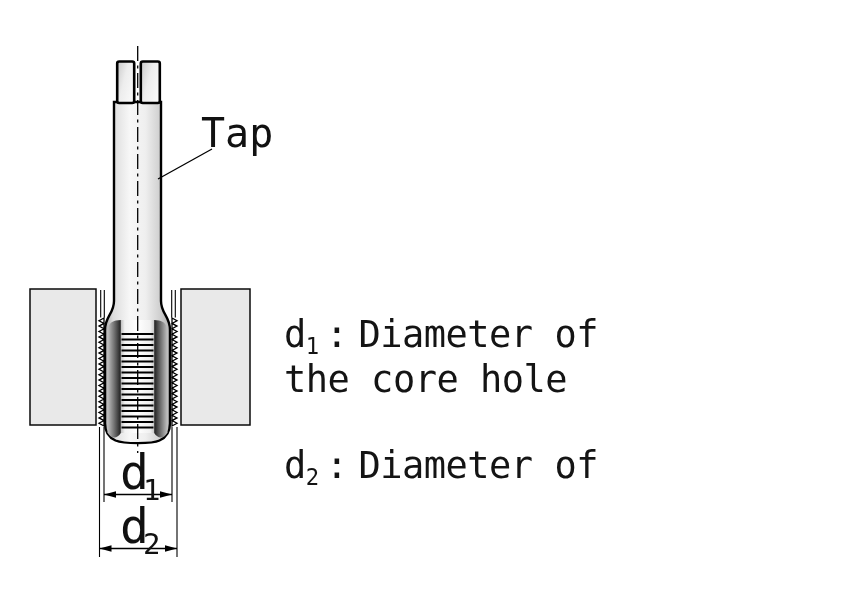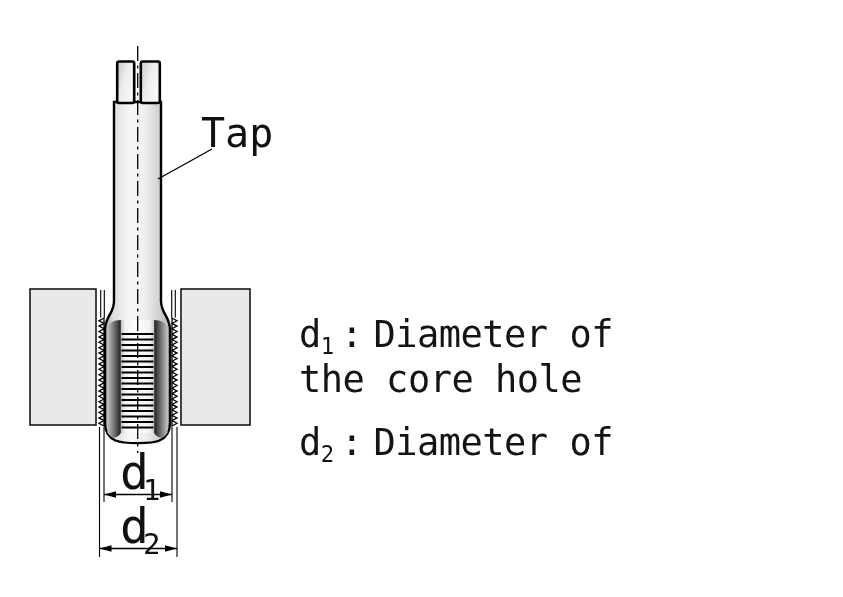--- a/index.html
+++ b/index.html
@@ -10,29 +10,29 @@
     overflow:hidden;
     font-family:"DejaVu Sans Mono",monospace;
   }
   #diagram{position:absolute;left:0;top:0;}
   .svg-text{
     font-family:"DejaVu Sans Mono",monospace;
     fill:#111111;
   }
   .legend{
     position:absolute;
-    left:299px;
+    left:284px;
     top:312px;
     color:#141414;
     font-size:37px;
     line-height:45px;
     letter-spacing:-0.5px;
     white-space:nowrap;
   }
-  .legend-item + .legend-item{margin-top:18px;}
+  .legend-item + .legend-item{margin-top:41px;}
   .legend sub{
     font-size:0.60em;
     vertical-align:-0.30em;
     line-height:0;
   }
   .sep{padding:0 11px 0 7px;}
 </style>
 </head>
 <body>
 

